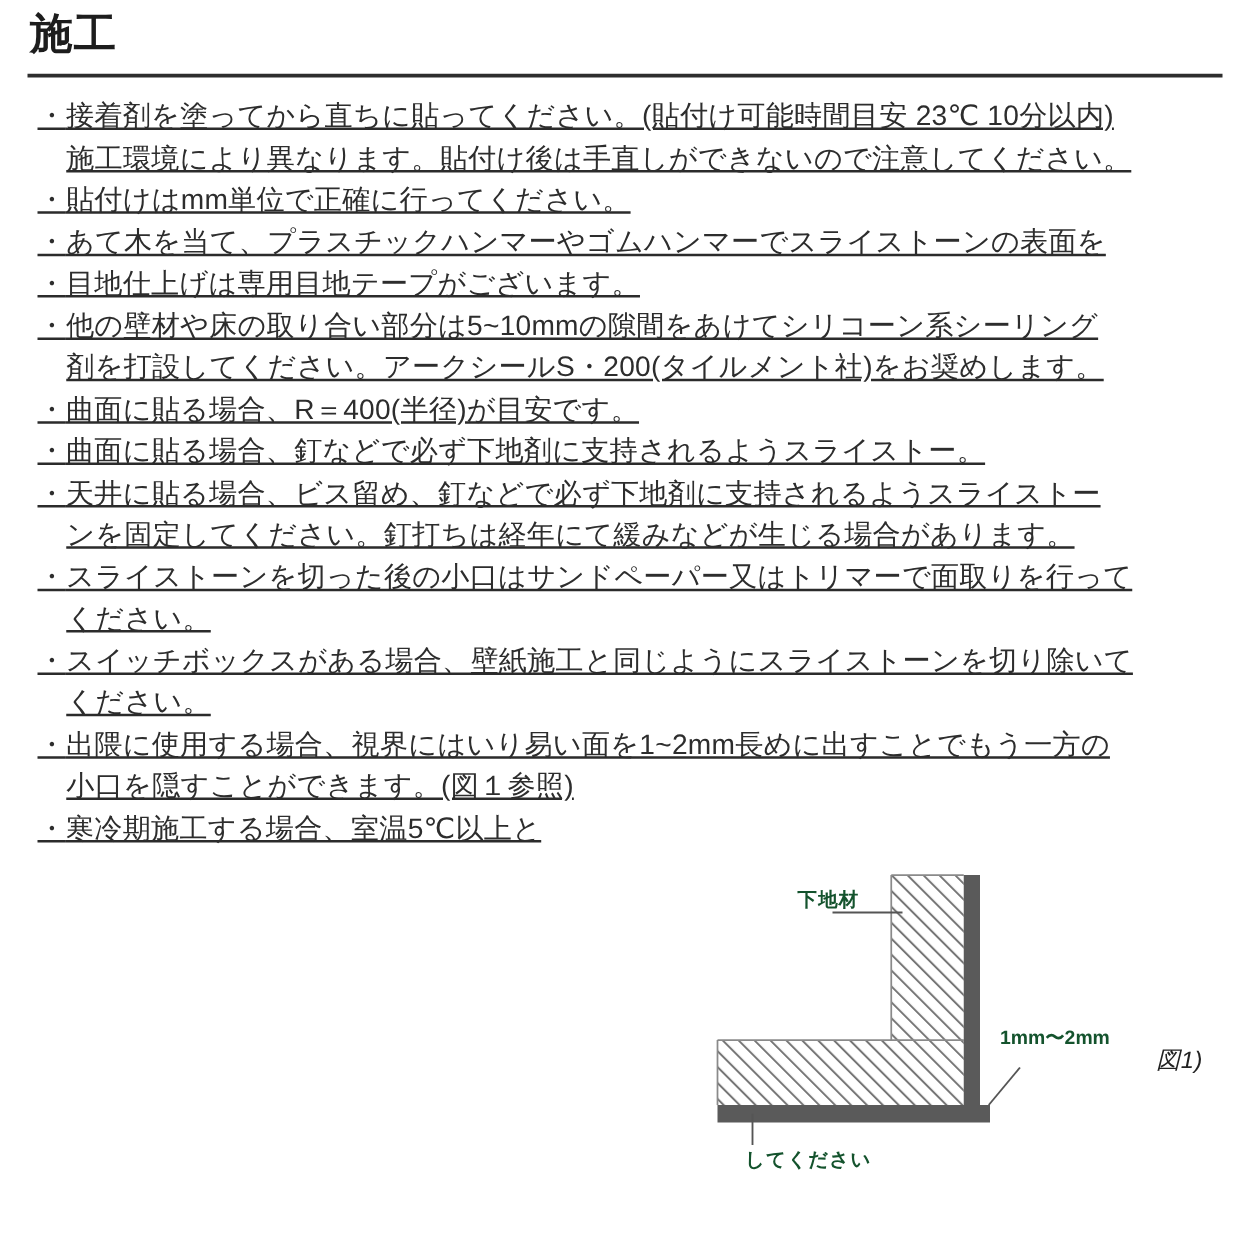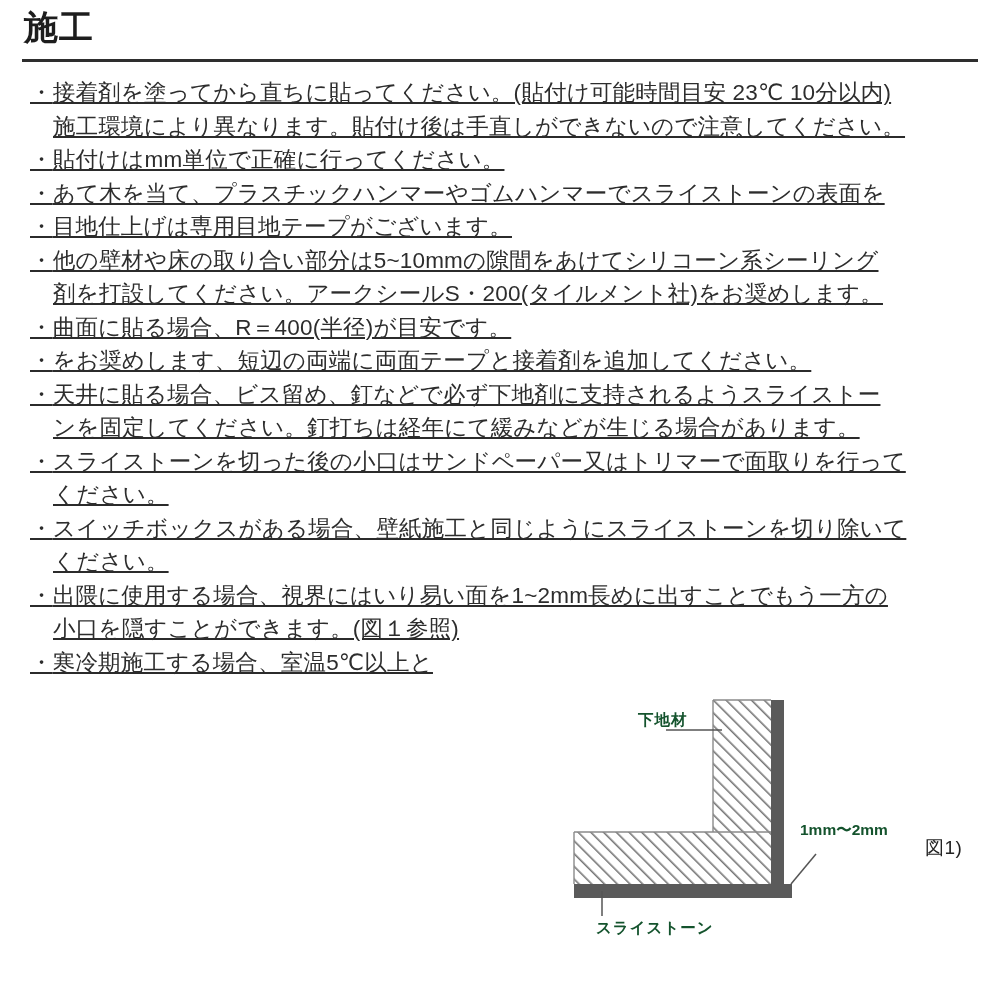--- a/index.html
+++ b/index.html
@@ -81,20 +81,21 @@
     display: block;
   }
   .fig-caption {
     position: absolute;
     left: 925px;
     top: 835px;
     font-size: 19px;
     color: #222;
     letter-spacing: 0.5px;
     font-weight: 500;
+    font-style: italic;
   }
   .fig-label {
     position: absolute;
     font-size: 15.5px;
     color: #14532d;
     letter-spacing: 1px;
     font-weight: 700;
     white-space: nowrap;
   }
   .lbl-substrate { left: 638px; top: 710px; }
@@ -110,21 +111,21 @@
   <div class="title-rule"></div>
 
   <div class="notes">
 
   <div class="note"><span class="lead">・</span><span class="lead">接着剤を塗ってから直ちに貼ってください。(貼付け可能時間目安 23℃ 10分以内)</span><span class="cont">施工環境により異なります。貼付け後は手直しができないので注意してください。</span></div>
       <div class="note"><span class="lead">・</span><span class="lead">貼付けはmm単位で正確に行ってください。</span></div>
       <div class="note"><span class="lead">・</span><span class="lead">あて木を当て、プラスチックハンマーやゴムハンマーでスライストーンの表面を</span></div>
       <div class="note"><span class="lead">・</span><span class="lead">目地仕上げは専用目地テープがございます。</span></div>
       <div class="note"><span class="lead">・</span><span class="lead">他の壁材や床の取り合い部分は5~10mmの隙間をあけてシリコーン系シーリング</span><span class="cont">剤を打設してください。アークシールS・200(タイルメント社)をお奨めします。</span></div>
       <div class="note"><span class="lead">・</span><span class="lead">曲面に貼る場合、R＝400(半径)が目安です。</span></div>
-      <div class="note"><span class="lead">・</span><span class="lead">をお奨めします、短辺の両端に両面テープと接着剤を追加してください。</span></div>
+      <div class="note"><span class="lead">・</span><span class="lead">曲面に貼る場合、釘などで必ず下地剤に支持されるようスライストー。</span></div>
       <div class="note"><span class="lead">・</span><span class="lead">天井に貼る場合、ビス留め、釘などで必ず下地剤に支持されるようスライストー</span><span class="cont">ンを固定してください。釘打ちは経年にて緩みなどが生じる場合があります。</span></div>
       <div class="note"><span class="lead">・</span><span class="lead">スライストーンを切った後の小口はサンドペーパー又はトリマーで面取りを行って</span><span class="cont">ください。</span></div>
       <div class="note"><span class="lead">・</span><span class="lead">スイッチボックスがある場合、壁紙施工と同じようにスライストーンを切り除いて</span><span class="cont">ください。</span></div>
       <div class="note"><span class="lead">・</span><span class="lead">出隈に使用する場合、視界にはいり易い面を1~2mm長めに出すことでもう一方の</span><span class="cont">小口を隠すことができます。(図１参照)</span></div>
       <div class="note"><span class="lead">・</span><span class="lead">寒冷期施工する場合、室温5℃以上と</span></div>
     </div>
 
   <div class="figure">
     <svg width="440" height="280" viewBox="0 0 440 280" xmlns="http://www.w3.org/2000/svg">
       <defs>
@@ -158,17 +159,17 @@
       </g>
 
       <g stroke="#555" stroke-width="1.5" fill="none">
         <line x1="42" y1="203" x2="42" y2="228"></line>
       </g>
     </svg>
   </div>
 
   <div class="fig-label lbl-substrate">下地材</div>
   <div class="fig-label lbl-gap">1mm〜2mm</div>
-  <div class="fig-label lbl-slice">スライストーン</div>
+  <div class="fig-label lbl-slice">してください</div>
 
   <div class="fig-caption">図1)</div>
 
 </div>
 
 </body></html>

